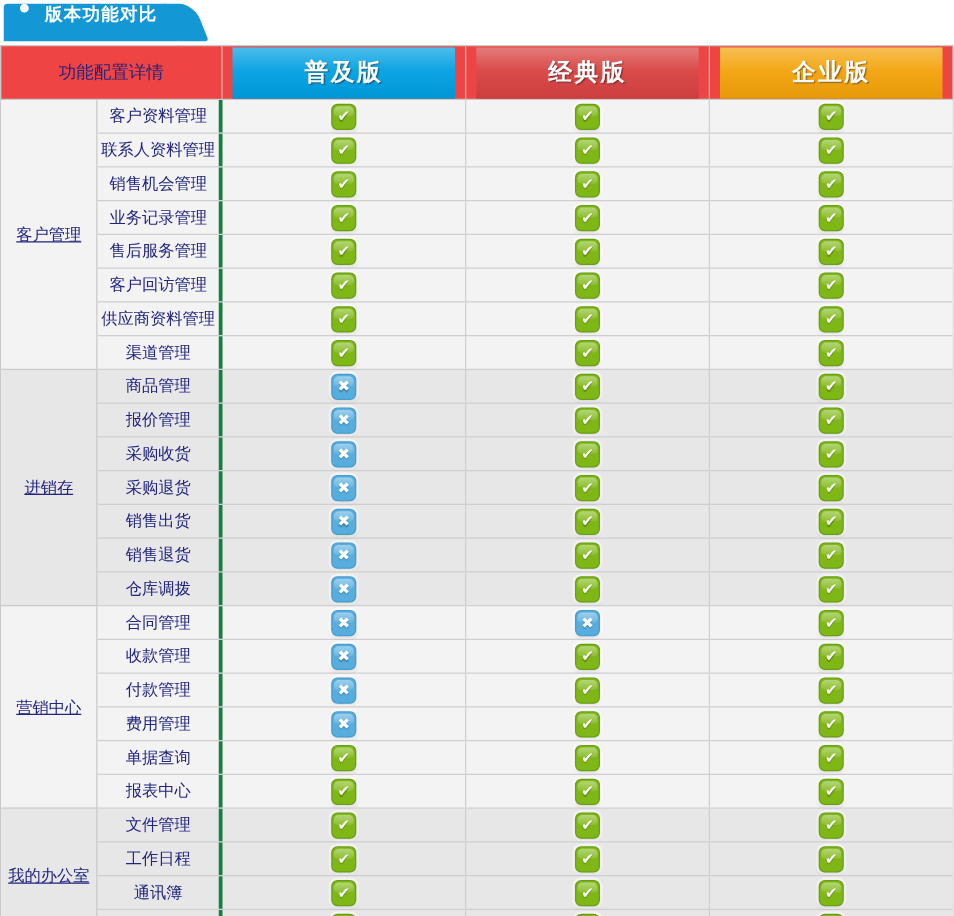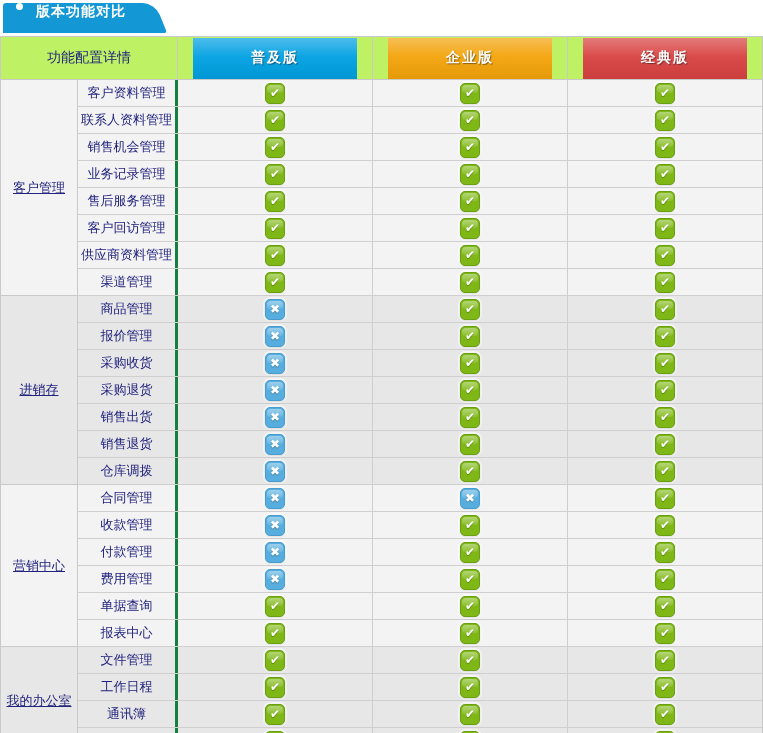--- a/index.html
+++ b/index.html
@@ -18,28 +18,28 @@
     background:var(--tab-blue);border-radius:3px 12px 0 0;
     display:flex;align-items:flex-start;color:#fff;font-weight:bold;font-size:14px;letter-spacing:1px;}
   .title-tab::after{content:"";position:absolute;right:-12px;top:0;width:24px;height:100%;
     background:var(--tab-blue);transform:skewX(22deg);transform-origin:0 0;
     border-radius:0 12px 3px 0;z-index:0;}
   .title-tab .label{position:relative;z-index:1;}
   .bullet{width:7px;height:7px;border-radius:50%;background:#fff;margin:0 13px 0 13px;flex:0 0 auto;}
 
   
   .table{width:763px;border-left:1px solid #c9c9c9;border-right:1px solid #c9c9c9;}
-  .header-row{display:flex;height:44px;background:#bef264;
+  .header-row{display:flex;height:44px;background:#ef4444;
     border-top:1px solid #c9c9c9;border-bottom:1px solid #c9c9c9;font-family:Liberation Serif, serif;}
   .header-left{width:177px;border-right:1px solid #c9c9c9;display:flex;align-items:center;
     justify-content:center;color:var(--navy);font-size:14px;}
   .header-col{flex:1 1 0;border-right:1px solid #c9c9c9;display:flex;align-items:center;justify-content:center;}
   .header-col:last-child{border-right:none;}
-  .ver-btn{width:164px;height:41px;display:flex;align-items:center;justify-content:center;
-    color:#fff;font-size:14px;font-weight:bold;letter-spacing:2px;
+  .ver-btn{width:178px;height:41px;display:flex;align-items:center;justify-content:center;
+    color:#fff;font-size:19px;font-weight:bold;letter-spacing:2px;
     text-shadow:1px 1px 1px rgba(0,0,0,.45);position:relative;background:var(--btn,#999);cursor:pointer;}
   .ver-btn::before{content:"";position:absolute;inset:0;pointer-events:none;
     background:linear-gradient(180deg,rgba(255,255,255,.30),rgba(255,255,255,.05) 45%,rgba(0,0,0,.06));}
 
   
   .section{display:flex;}
   .section.light{background:#f3f3f3;}
   .section.dark{background:#e7e7e7;}
   .group-cell{width:77px;border-right:1px solid #c9c9c9;border-bottom:1px solid #c9c9c9;
     display:flex;align-items:center;justify-content:center;
@@ -74,24 +74,24 @@
     </div>
   </div>
 
   <div class="table">
     <div class="header-row">
       <div class="header-left">功能配置详情</div>
       <div class="header-col">
         <div class="ver-btn" style="--btn: #00a0e2;">普及版</div>
       </div>
       <div class="header-col">
-        <div class="ver-btn" style="--btn: #f3a30a;">企业版</div>
+        <div class="ver-btn" style="--btn: #d84241;">经典版</div>
       </div>
       <div class="header-col">
-        <div class="ver-btn" style="--btn: #d84241;">经典版</div>
+        <div class="ver-btn" style="--btn: #f3a30a;">企业版</div>
       </div>
     </div>
     <div id="sections">
         <div class="section light">
           <div class="group-cell">客户管理</div>
           <div class="rows">
             <div class="row">
               <div class="feature-cell">客户资料管理</div>
               <div class="mark-cell">
                 <span class="mark check">✔</span>

